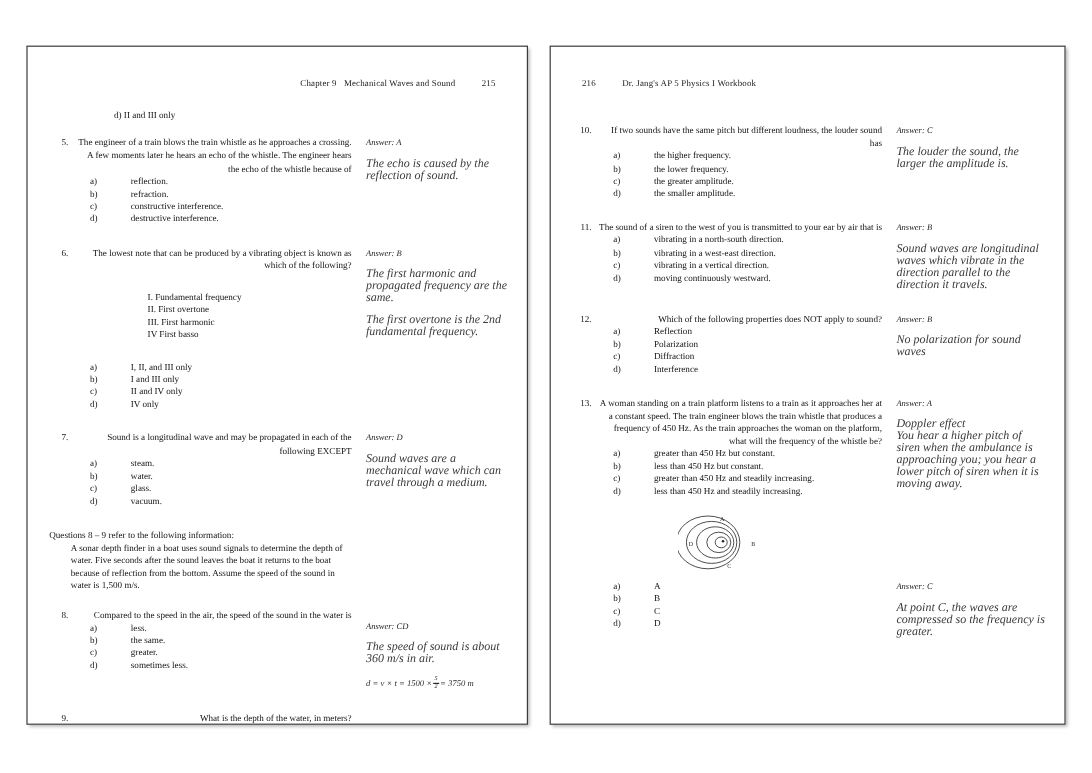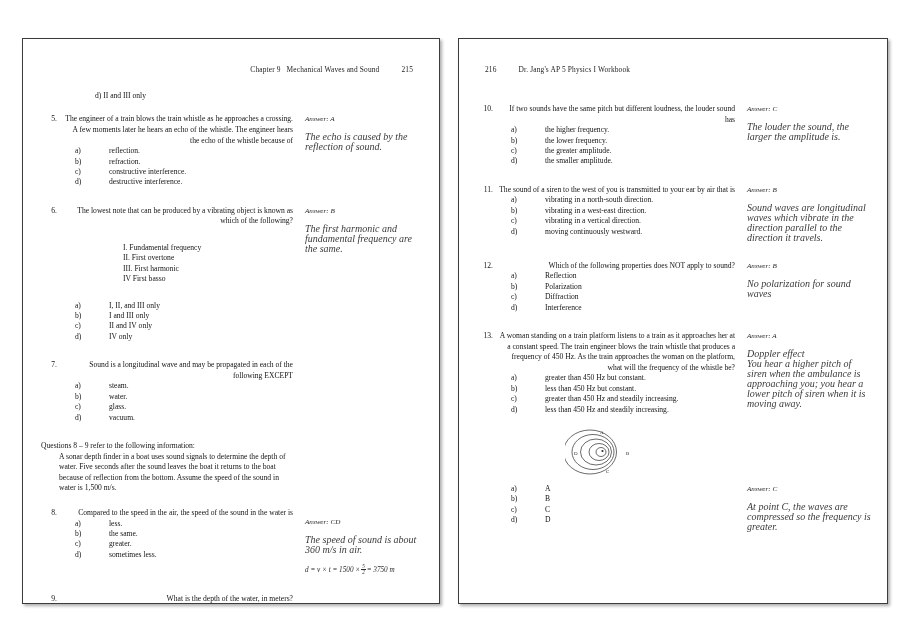--- a/index.html
+++ b/index.html
@@ -271,21 +271,22 @@
                   <span class="txt">II and IV only</span>
                 </li>
               <li>
                   <span class="lbl">d)</span>
                   <span class="txt">IV only</span>
                 </li>
             </ul>
           </div>
           <div class="qside">
             <div class="ans-label">Answer: B</div>
-            <div class="ans-note">The first harmonic and fundamental frequency are the same.</div>
+            <div class="ans-note">The first harmonic and propagated frequency are the same.</div>
+            <div class="ans-note">The first overtone is the 2nd fundamental frequency.</div>
           </div>
         </div>
 
         <div class="spacer-md"></div>
 
         <div class="qblock">
           <div class="qmain">
             <div class="qrow">
               <div class="qnum">7.</div>
               <div class="qstem">Sound is a longitudinal wave and may be propagated in each of the following EXCEPT</div>
@@ -301,20 +302,24 @@
                 </li>
               <li>
                   <span class="lbl">c)</span>
                   <span class="txt">glass.</span>
                 </li>
               <li>
                   <span class="lbl">d)</span>
                   <span class="txt">vacuum.</span>
                 </li>
             </ul>
+          </div>
+          <div class="qside">
+            <div class="ans-label">Answer: D</div>
+            <div class="ans-note">Sound waves are a mechanical wave which can travel through a medium.</div>
           </div>
         </div>
 
         <div class="spacer-md"></div>
 
         <div class="qblock">
           <div class="qmain">
             <div class="stem-lead">Questions 8 – 9 refer to the following information:</div>
             <div class="stem-para">A sonar depth finder in a boat uses sound signals to determine the depth of water. Five seconds after the sound leaves the boat it returns to the boat because of reflection from the bottom. Assume the speed of the sound in water is 1,500 m/s.</div>
           </div>

